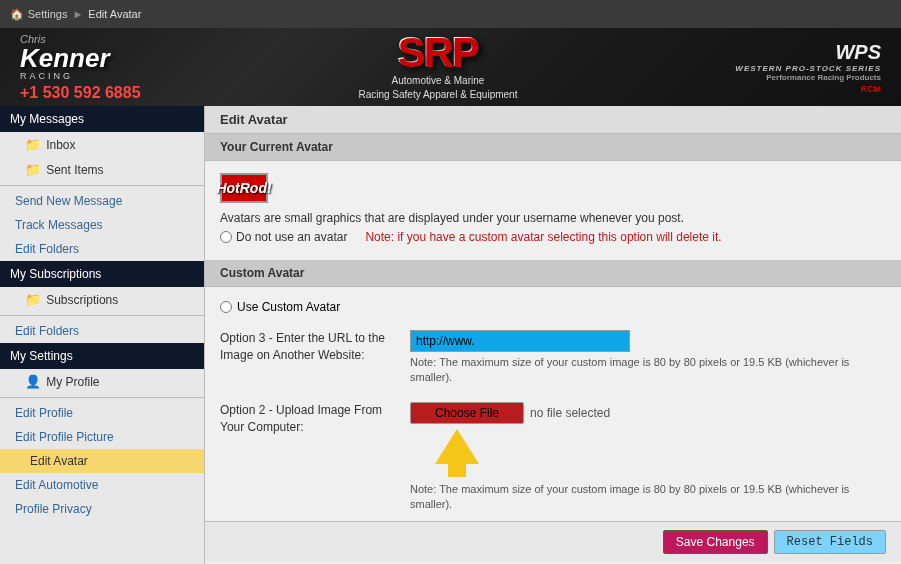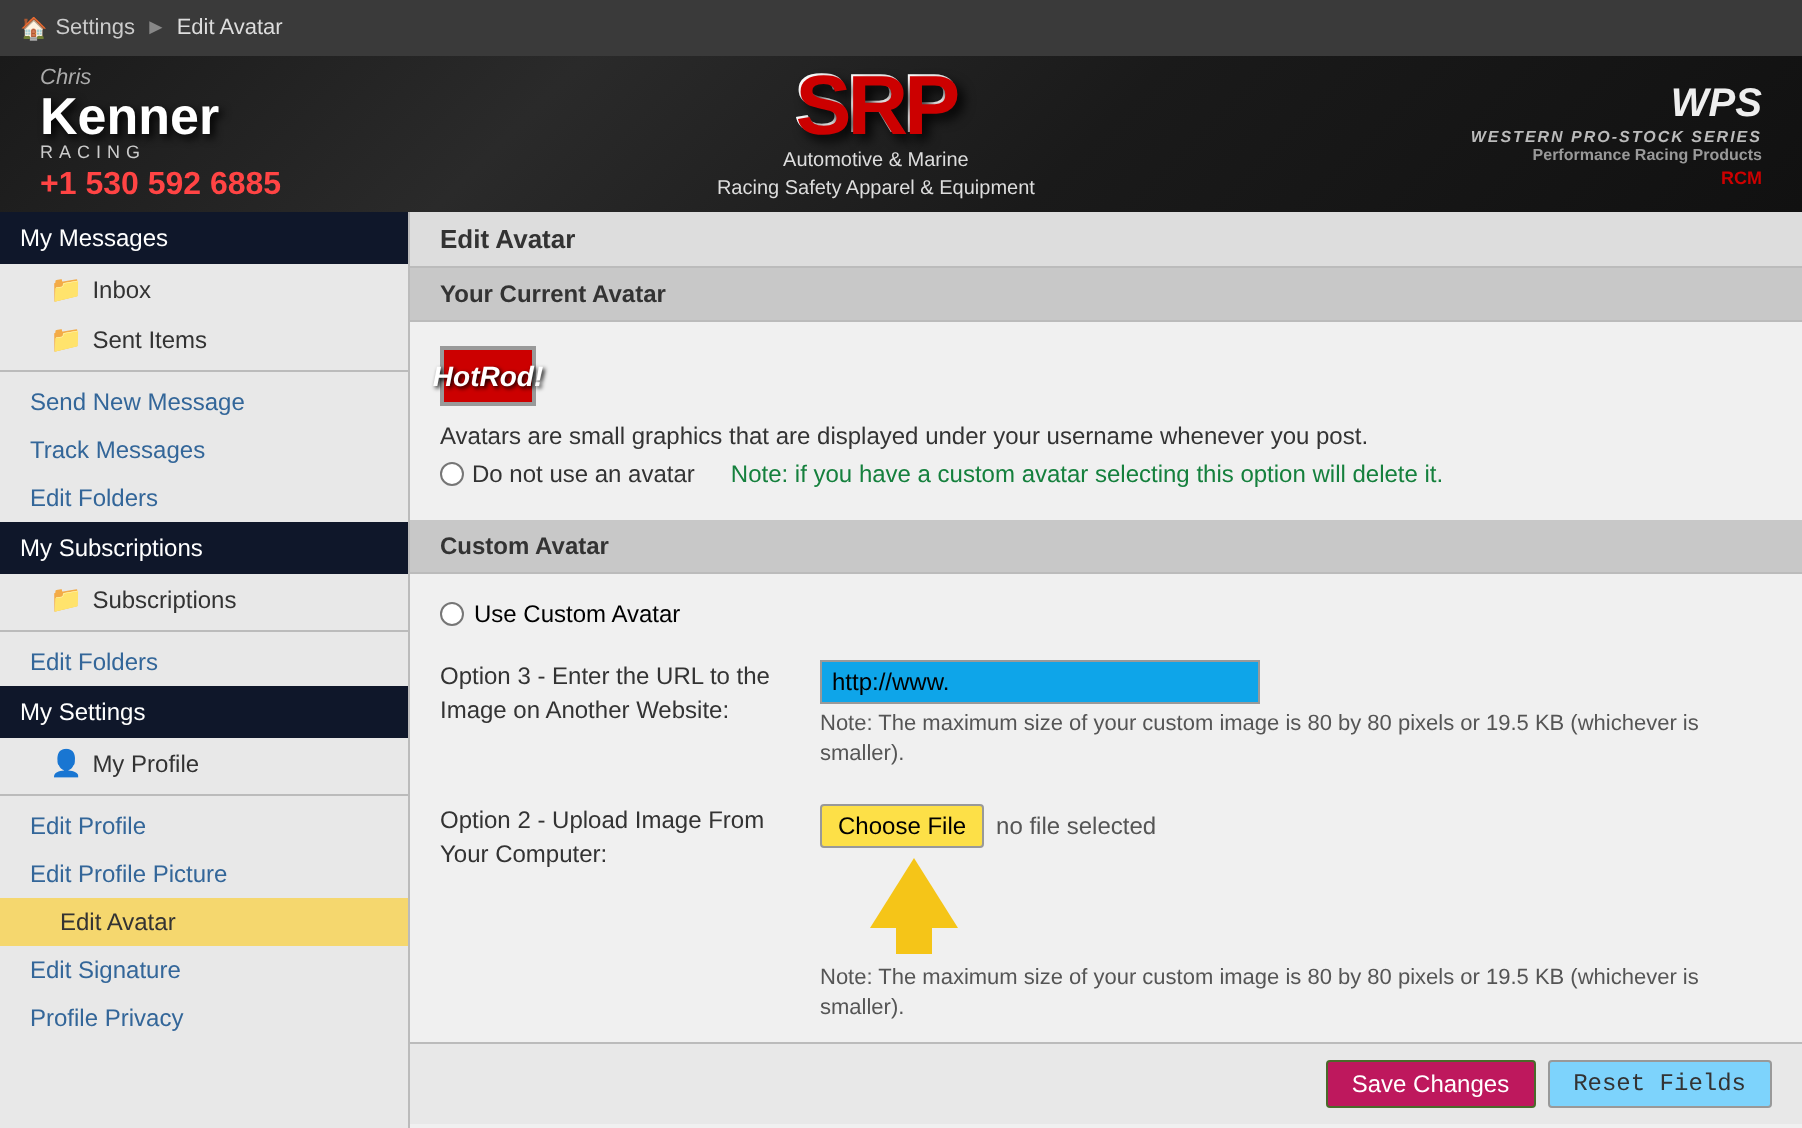--- a/index.html
+++ b/index.html
@@ -148,21 +148,21 @@
       background: #cc0000;
       color: #fff;
       font-size: 8px;
       font-weight: bold;
       margin-bottom: 8px;
       font-style: italic;
     }
     .avatar-description { font-size: 12px; color: #333; margin-bottom: 5px; }
     .radio-row { display: flex; align-items: flex-start; gap: 8px; margin-bottom: 4px; }
     .radio-option { display: flex; align-items: center; gap: 4px; font-size: 12px; color: #333; }
-    .note-text { font-size: 12px; color: #15803d; margin-left: 10px; }
+    .note-text { font-size: 12px; color: #b91c1c; margin-left: 10px; }
 
     
     .custom-section { margin-top: 5px; }
     .custom-option { display: flex; align-items: center; gap: 5px; padding: 8px 15px; font-size: 12px; }
     .option-row {
       display: flex;
       align-items: flex-start;
       padding: 8px 15px;
       gap: 10px;
     }
@@ -182,23 +182,23 @@
       background: #0ea5e9;
     }
     .input-note {
       font-size: 11px;
       color: #555;
       margin-top: 3px;
       line-height: 1.4;
     }
     .file-choose-row { display: flex; align-items: center; gap: 6px; }
     .choose-file-btn {
-      background: #fde047;
+      background: #b91c1c;
       border: 1px solid #999;
-      padding: 3px 8px;
+      padding: 3px 24px;
       font-size: 12px;
       cursor: pointer;
       border-radius: 2px;
     }
     .no-file-text { color: #555; font-size: 12px; }
 
     
     .arrow-container {
       display: flex;
       justify-content: center;
@@ -271,21 +271,21 @@
   <span style="cursor:pointer;color:#ccc;">Settings</span>
   <span class="separator">►</span>
   <span class="current">Edit Avatar</span>
 </div>
 
 <div class="banner">
   <div class="banner-left">
     <div style="display:flex;align-items:flex-end;gap:3px;">
       <span style="font-size:11px;font-style:italic;color:#aaa;">Chris</span>
     </div>
-    <div style="font-size:26px;font-weight:900;color:#fff;text-shadow:2px 2px 4px #000;line-height:1;">Kenner</div>
+    <div style="font-size:26px;font-style:italic;font-weight:900;color:#fff;text-shadow:2px 2px 4px #000;line-height:1;">Kenner</div>
     <div style="font-size:9px;letter-spacing:3px;color:#ccc;text-transform:uppercase;">RACING</div>
     <div class="banner-phone">+1 530 592 6885</div>
   </div>
   <div class="banner-center">
     <div class="srp-logo">SRP</div>
     <div class="tagline">
       <span>Automotive &amp; Marine</span><br>
       <span>Racing Safety Apparel &amp; Equipment</span>
     </div>
   </div>
@@ -327,21 +327,21 @@
     <div class="sidebar-item">
       <span class="user-icon">👤</span>
       <span>My Profile</span>
     </div>
     <div class="sidebar-divider"></div>
     <div class="sidebar-link">Edit Profile</div>
     <div class="sidebar-link">Edit Profile Picture</div>
     <div class="sidebar-item active">
       <span style="padding-left:5px;">Edit Avatar</span>
     </div>
-    <div class="sidebar-link">Edit Signature</div>
+    <div class="sidebar-link">Edit Automotive</div>
     <div class="sidebar-link">Profile Privacy</div>
 
   </div>
 
   <div class="content-area">
     <div class="content-header">Edit Avatar</div>
 
     <div class="section-title">Your Current Avatar</div>
     <div class="content-body">
 

